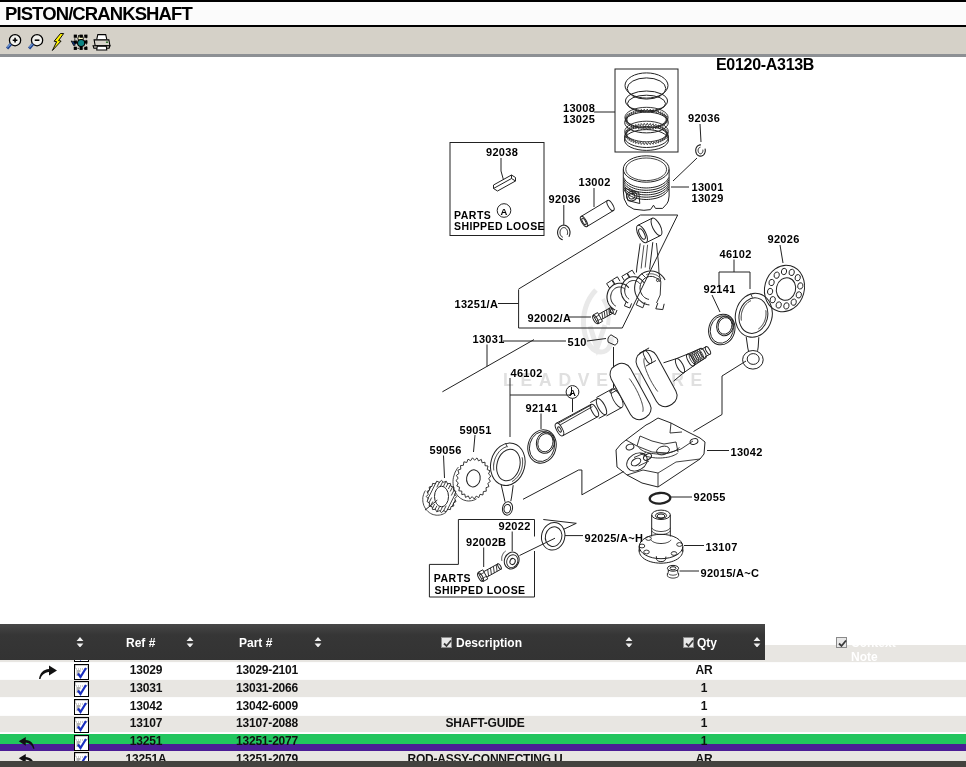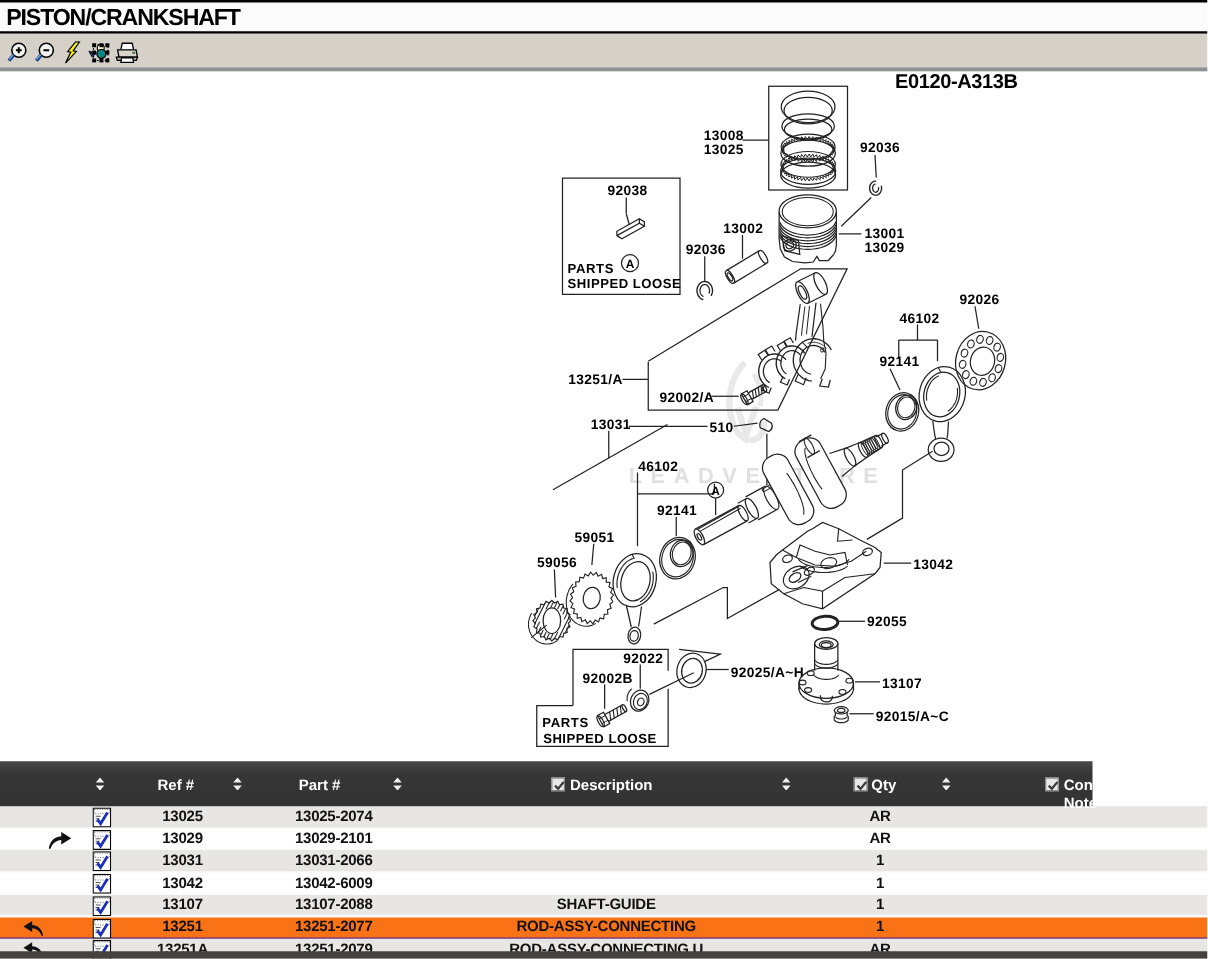--- a/index.html
+++ b/index.html
@@ -1,21 +1,21 @@
 <!DOCTYPE html>
 <html><head><meta charset="utf-8"><style>
 * { margin:0; padding:0; box-sizing:border-box; }
 body { width:966px; height:767px; overflow:hidden; background:#fff; font-family:"Liberation Sans",sans-serif; position:relative; }
 .titlebar { position:absolute; left:0; top:0; width:966px; height:27px; background:#fbfbfb; border-top:2px solid #000; border-bottom:2px solid #000; }
 .titlebar span { position:absolute; left:5px; top:1px; font-size:18.5px; font-weight:bold; color:#000; letter-spacing:-0.9px; }
 .toolbar { position:absolute; left:0; top:27px; width:966px; height:30px; background:#d5d1c8; border-bottom:3px solid #8d9094; }
 .toolbar svg { position:absolute; top:6px; }
 .diag { position:absolute; left:0; top:55px; }
 .tbl { position:absolute; left:0; top:608px; width:966px; height:159px; background:#fff; }
-.thead { position:absolute; left:0; top:1px; width:874px; height:36px; background:linear-gradient(#474747,#363636 30%,#333); }
+.thead { position:absolute; left:0; top:16px; width:765px; height:36px; background:linear-gradient(#474747,#363636 30%,#333); }
 .th { position:absolute; top:12px; color:#fff; font-size:12px; font-weight:bold; }
 .row { position:absolute; left:0; width:966px; height:17.7px; }
 .cell { position:absolute; top:0.5px; font-size:12px; font-weight:bold; color:#111; text-align:center; letter-spacing:-0.2px; }
 .sort { position:absolute; top:12.5px; width:8px; height:10.5px; }
 .cbx { position:absolute; top:13px; width:11px; height:11px; background:#e8e8e8; border:1px solid #8a8a8a; }
 .cbx svg { position:absolute; left:0px; top:0px; }
 .darkbar { position:absolute; left:0; top:761px; width:966px; height:6px; background:#44433f; }
 </style></head><body>
 <div class="titlebar">
     <span>PISTON/CRANKSHAFT</span>
@@ -438,33 +438,32 @@
 <rect x="0.5" y="0.5" width="14" height="15" fill="#fff" stroke="#000" stroke-width="1"></rect>
 <rect x="1.5" y="1.5" width="12" height="3.5" fill="#fff" stroke="#888" stroke-width="0.8" stroke-dasharray="1,1"></rect>
 <path d="M2.5,7 h4 M2.5,9 h3 M2.5,11 h4" stroke="#555" stroke-width="0.9"></path>
 <path d="M4,9.5 L6.5,13 L12,4" stroke="#1a2fbf" stroke-width="2.2" fill="none"></path>
 </svg>
 <div class="cell" style="left:110px;width:72px">13107</div>
 <div class="cell" style="left:230px;width:74px">13107-2088</div>
 <div class="cell" style="left:360px;width:250px">SHAFT-GUIDE</div>
 <div class="cell" style="left:680px;width:48px">1</div>
 </div>
-<div class="row" style="top:125.5px;background:#f97316;border-bottom:1px solid #4c1d95">
+<div class="row" style="top:125.5px;background:#22c55e;border-bottom:7px solid #4c1d95">
       <svg width="15" height="16" viewBox="0 0 15 16" style="position:absolute;left:74px;top:1px">
 <rect x="0.5" y="0.5" width="14" height="15" fill="#fff" stroke="#000" stroke-width="1"></rect>
 <rect x="1.5" y="1.5" width="12" height="3.5" fill="#fff" stroke="#888" stroke-width="0.8" stroke-dasharray="1,1"></rect>
 <path d="M2.5,7 h4 M2.5,9 h3 M2.5,11 h4" stroke="#555" stroke-width="0.9"></path>
 <path d="M4,9.5 L6.5,13 L12,4" stroke="#1a2fbf" stroke-width="2.2" fill="none"></path>
 </svg>
       <svg width="21" height="16" viewBox="0 0 24 17" style="position:absolute;left:17px;top:1px">
 <path d="M20,15 C19,9 16,5.5 10,5 L10,1.5 L2,6.5 L10,11.5 L10,8 C14.5,8.5 17.5,11 18.5,15 Z" fill="#111"></path>
 </svg>
 <div class="cell" style="left:110px;width:72px">13251</div>
 <div class="cell" style="left:230px;width:74px">13251-2077</div>
-<div class="cell" style="left:360px;width:250px">ROD-ASSY-CONNECTING</div>
 <div class="cell" style="left:680px;width:48px">1</div>
 </div>
 <div class="row" style="top:143.2px;background:#e8e6e2;border-bottom:1px solid #fcfcfc">
       <svg width="15" height="16" viewBox="0 0 15 16" style="position:absolute;left:74px;top:1px">
 <rect x="0.5" y="0.5" width="14" height="15" fill="#fff" stroke="#000" stroke-width="1"></rect>
 <rect x="1.5" y="1.5" width="12" height="3.5" fill="#fff" stroke="#888" stroke-width="0.8" stroke-dasharray="1,1"></rect>
 <path d="M2.5,7 h4 M2.5,9 h3 M2.5,11 h4" stroke="#555" stroke-width="0.9"></path>
 <path d="M4,9.5 L6.5,13 L12,4" stroke="#1a2fbf" stroke-width="2.2" fill="none"></path>
 </svg>
       <svg width="21" height="16" viewBox="0 0 24 17" style="position:absolute;left:17px;top:1px">

